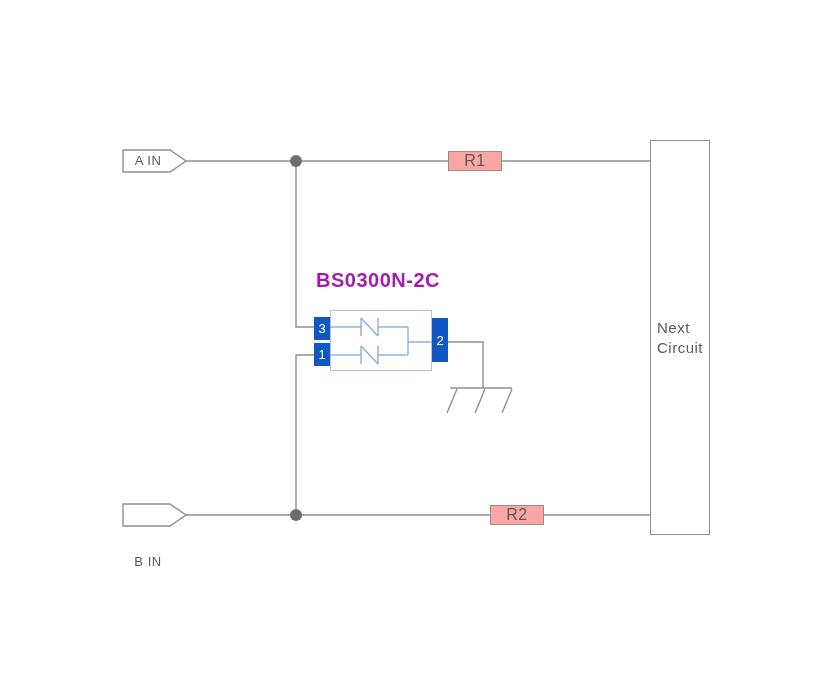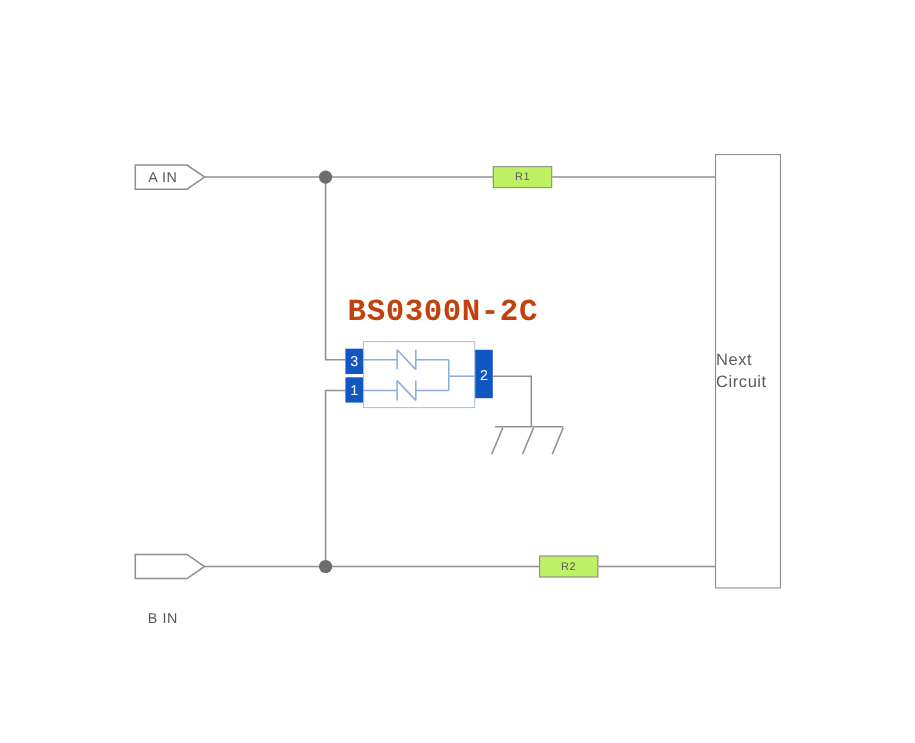--- a/index.html
+++ b/index.html
@@ -22,46 +22,46 @@
   .tag-label {
     left: 123px; width: 50px; height: 22px;
     text-align: center; line-height: 22px;
     font-size: 13px; color: #5a5a5a; letter-spacing: 0.5px;
   }
   #tag-label-a { top: 150px; }
   #tag-label-b { top: 504px; margin-top: 47px; }
 
   .res-box {
     width: 54px; height: 20px;
-    background: #bef264;
+    background: #fca5a5;
     border: 1.5px solid #8f8f8f;
     box-sizing: border-box;
     display: flex; align-items: center; justify-content: center;
-    font-size: 10px; color: #5a5a5a; letter-spacing: 0.5px;
+    font-size: 16px; color: #5a5a5a; letter-spacing: 0.5px;
   }
   #res-r1 { left: 448px; top: 151px; }
   #res-r2 { left: 448px; top: 505px; margin-left: 42px; }
 
   #next-box {
     left: 650px; top: 140px;
     width: 60px; height: 395px;
     background: #ffffff;
     border: 1.5px solid #8f8f8f;
     box-sizing: border-box;
-    display: flex; align-items: center; justify-content: flex-start;
+    display: flex; align-items: center; justify-content: center;
   }
   #next-text {
     font-size: 15px; line-height: 20px;
     color: #5c5c5c; text-align: left; letter-spacing: 0.5px;
   }
 
   #comp-label {
     left: 316px; top: 269px;
-    font-size: 28px; font-weight: 600;
-    color: #c2410c; letter-spacing: 0.5px; font-family: Liberation Mono, monospace;
+    font-size: 20px; font-weight: 600;
+    color: #a21caf; letter-spacing: 0.5px;
   }
   #comp-body {
     left: 330px; top: 310px;
     width: 102px; height: 61px;
     background: #ffffff;
     border: 1.5px solid #a9c2e6;
     box-sizing: border-box;
     z-index: 2;
   }
   .pin-box {

